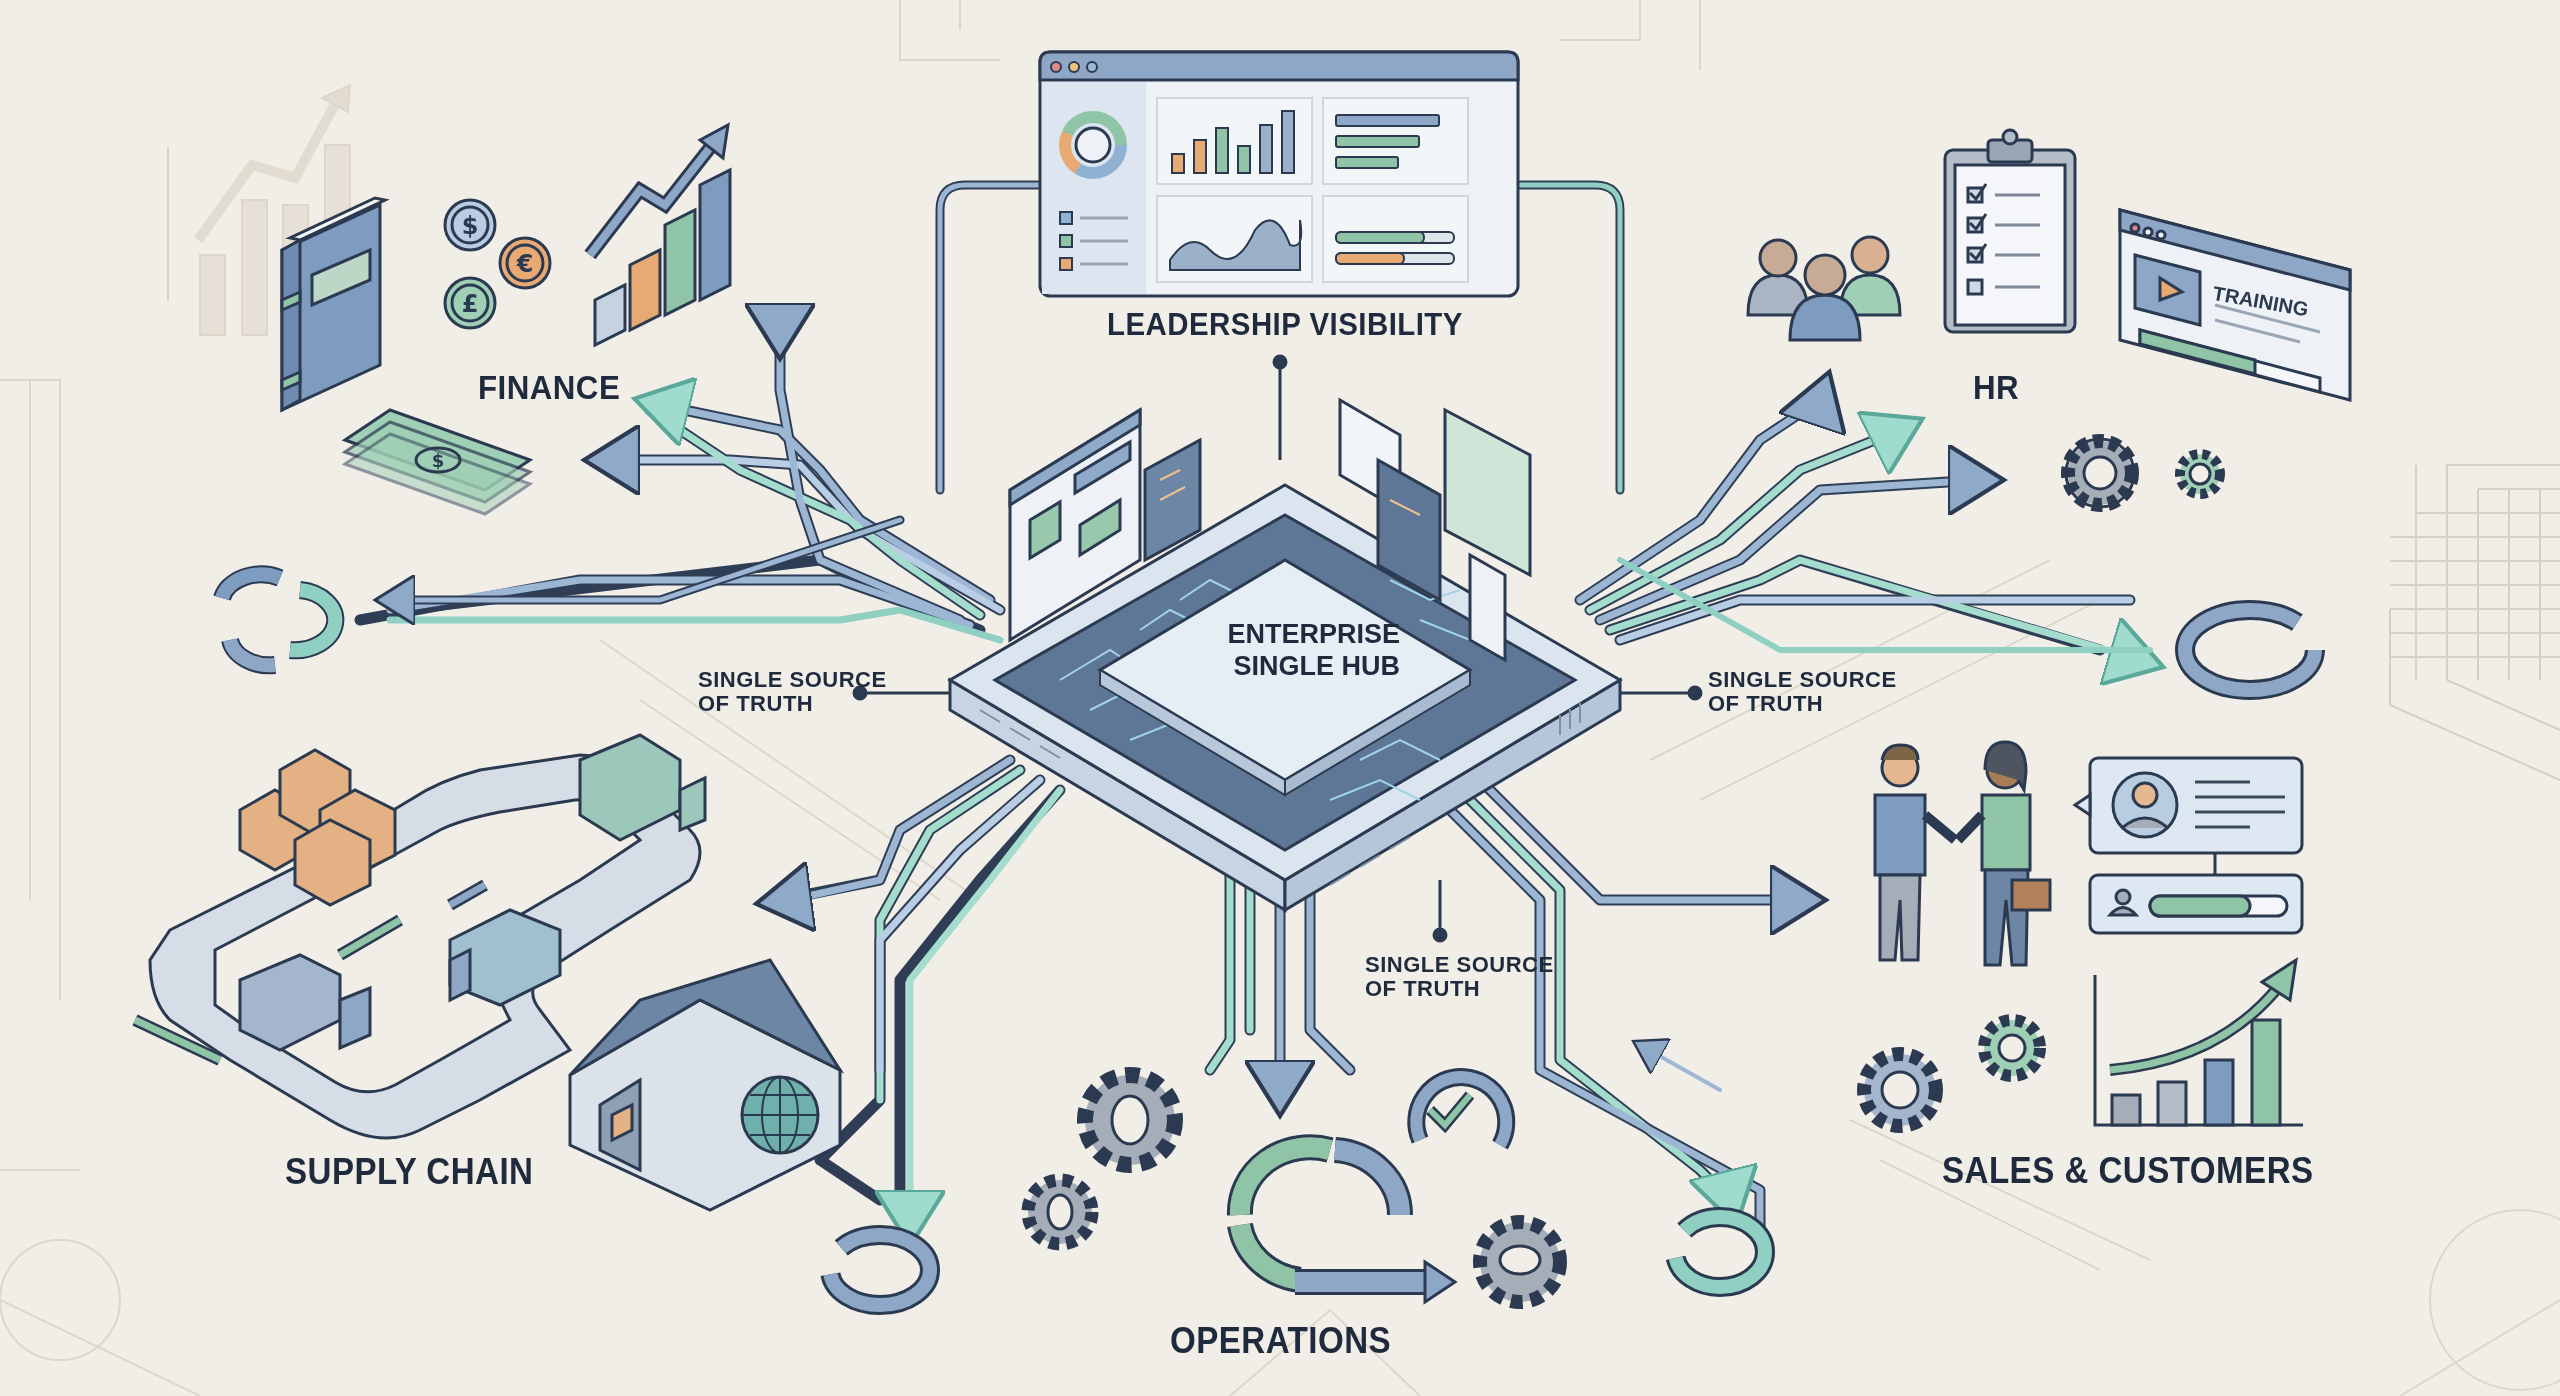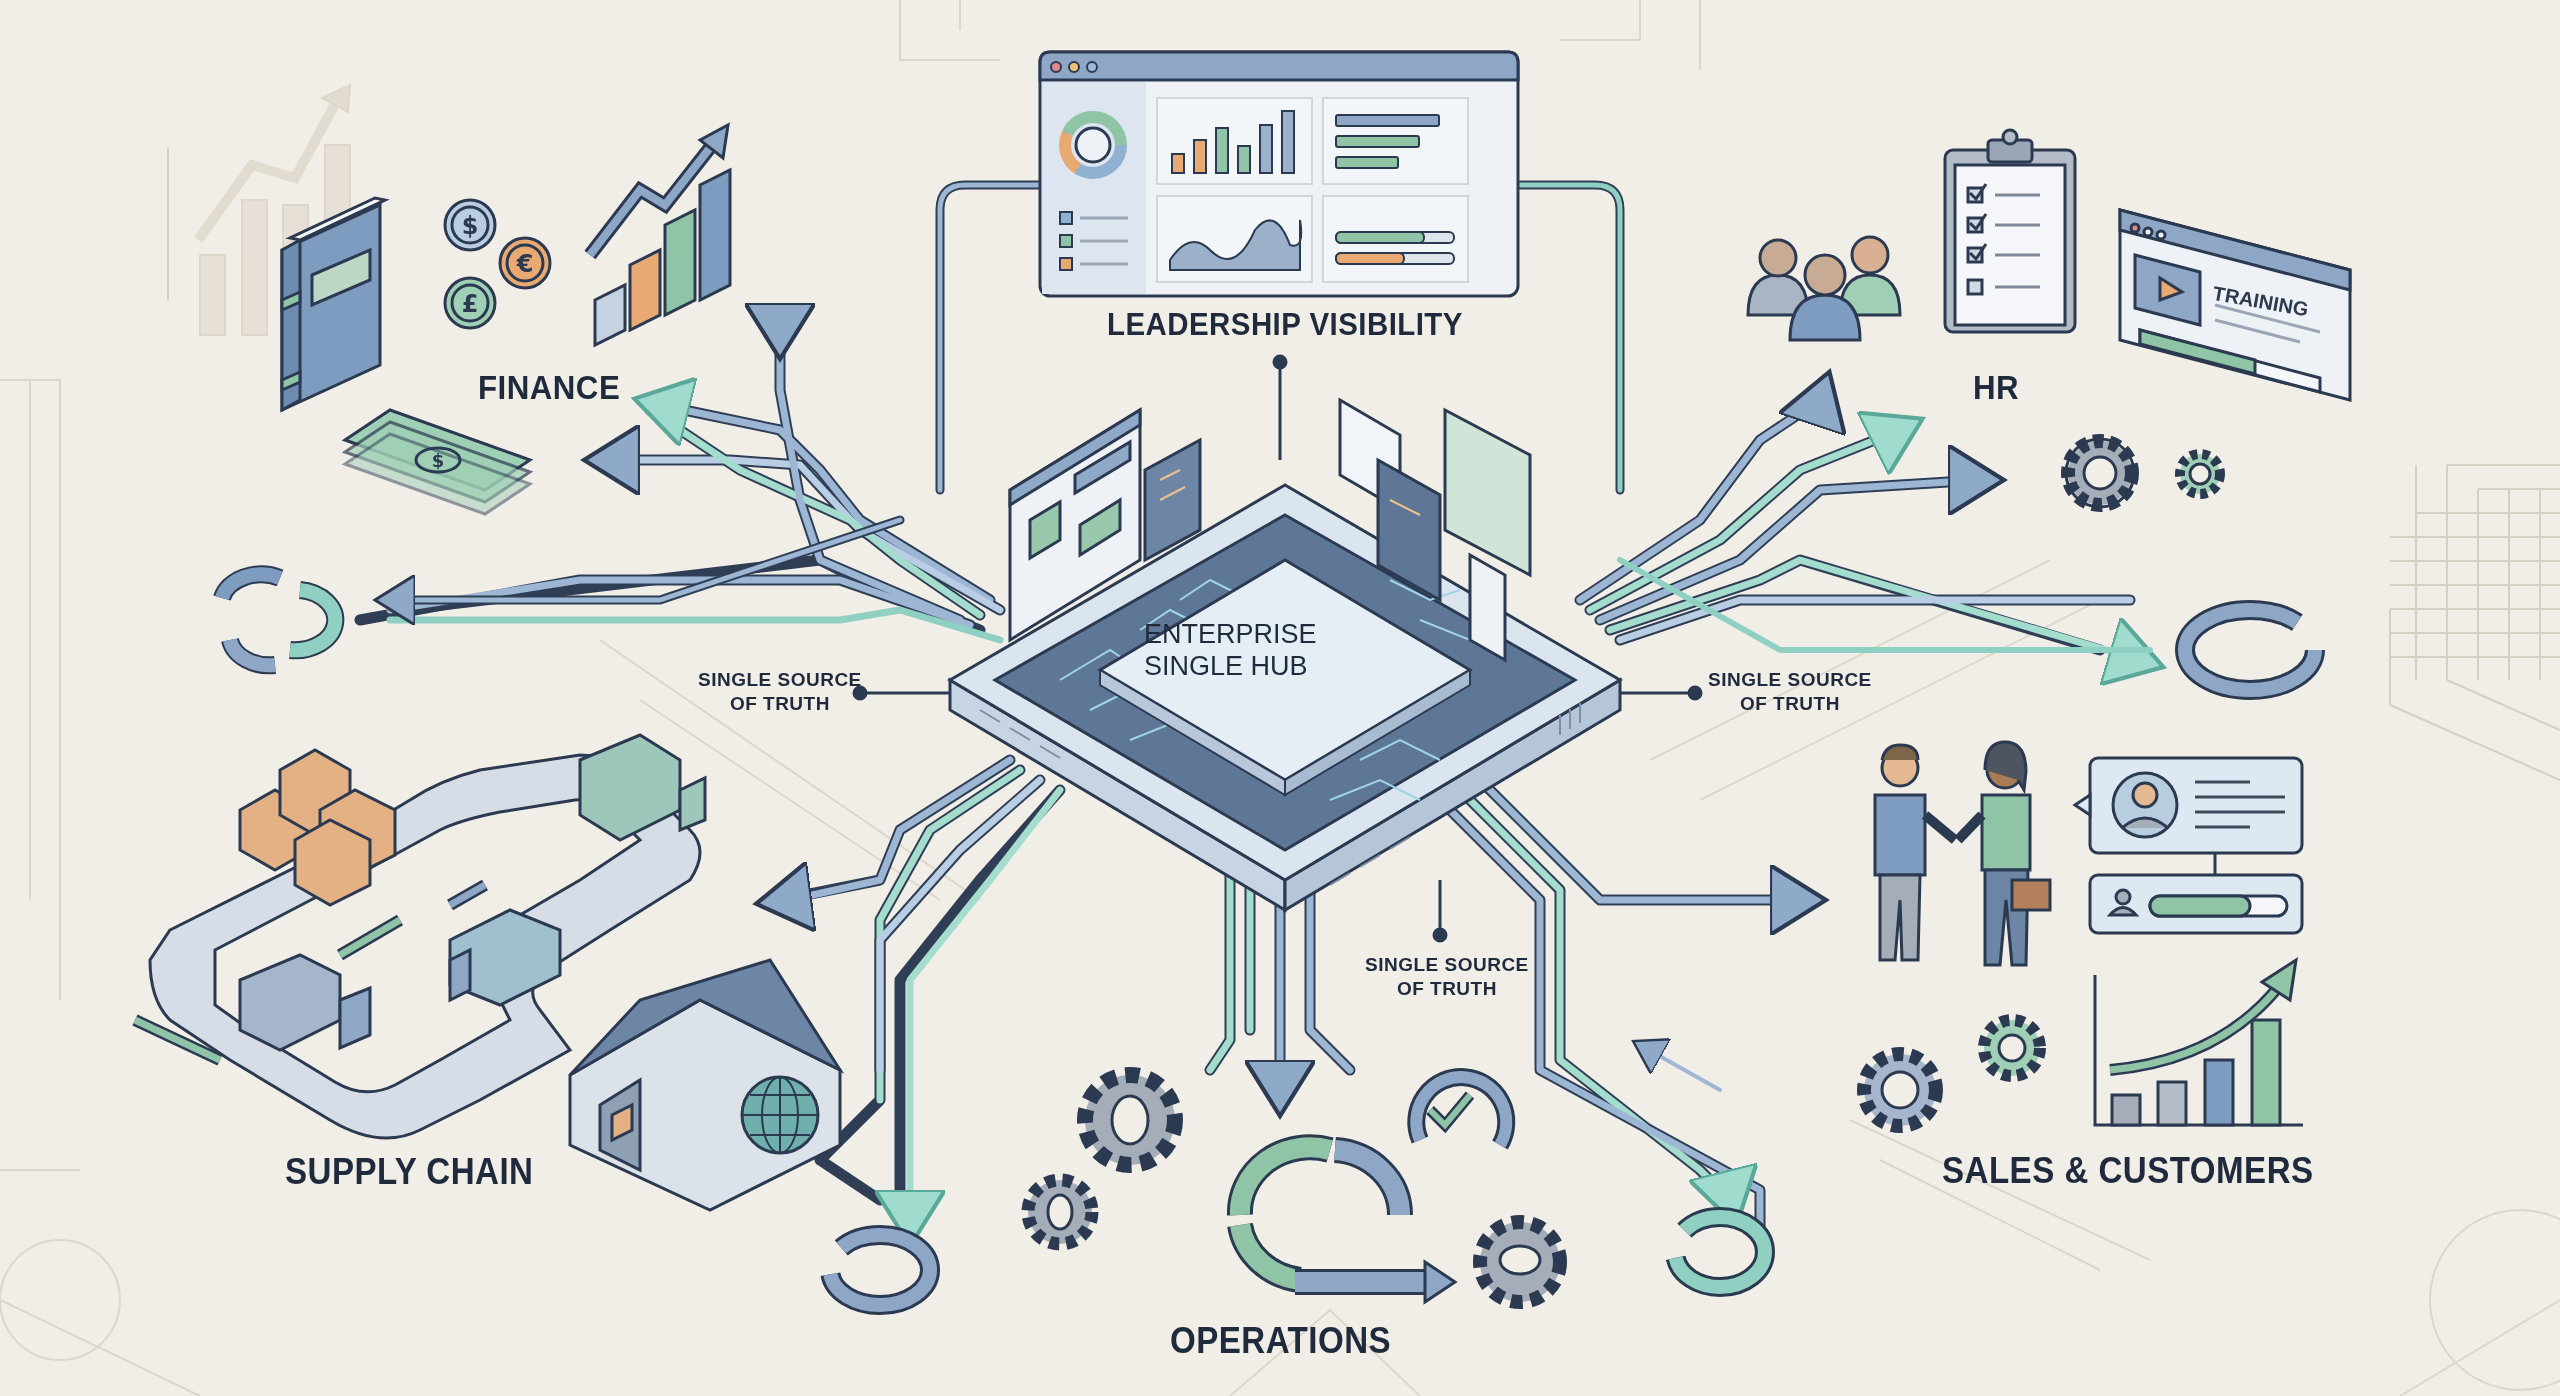--- a/index.html
+++ b/index.html
@@ -14,24 +14,24 @@
     position: absolute;
     font-family: "Liberation Sans", sans-serif;
     font-weight: 700;
     color: #1f2a3c;
     letter-spacing: 0.5px;
     white-space: nowrap;
     transform: scaleX(0.92);
     transform-origin: left center;
   }
   .label.big { font-size: 36px; }
-  .label.small { font-size: 19px; text-align: center; line-height: 24px; transform: none; }
+  .label.small { font-size: 22px; text-align: left; line-height: 24px; transform: none; }
   .hub-title {
-    position: absolute; left: 1144px; top: 618px; width: 230px;
-    font-weight: 400; font-size: 27px; color: #1f2a3c; text-align: left; line-height: 32px;
+    position: absolute; left: 1170px; top: 618px; width: 230px;
+    font-weight: 700; font-size: 27px; color: #1f2a3c; text-align: right; line-height: 32px;
   }
   .training-text {
     position: absolute; left: 2215px; top: 282px; font-size: 20px; font-weight: 700; color: #2c3a4e;
     transform: rotate(10deg); transform-origin: left top;
   }
 </style>
 </head>
 <body>
 
 <div id="stage">

